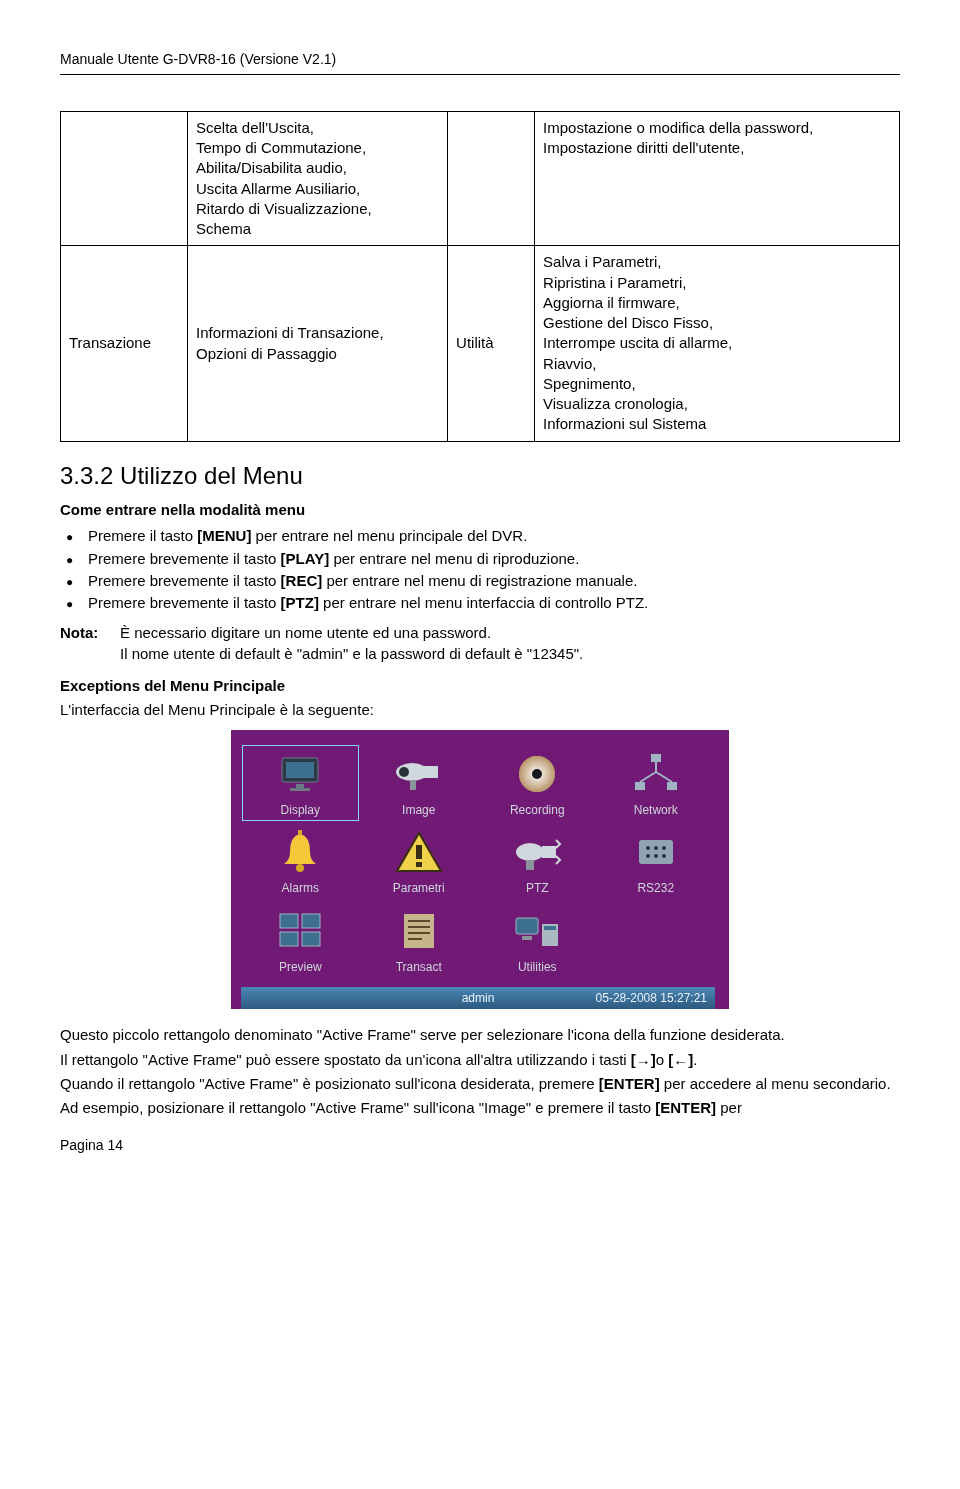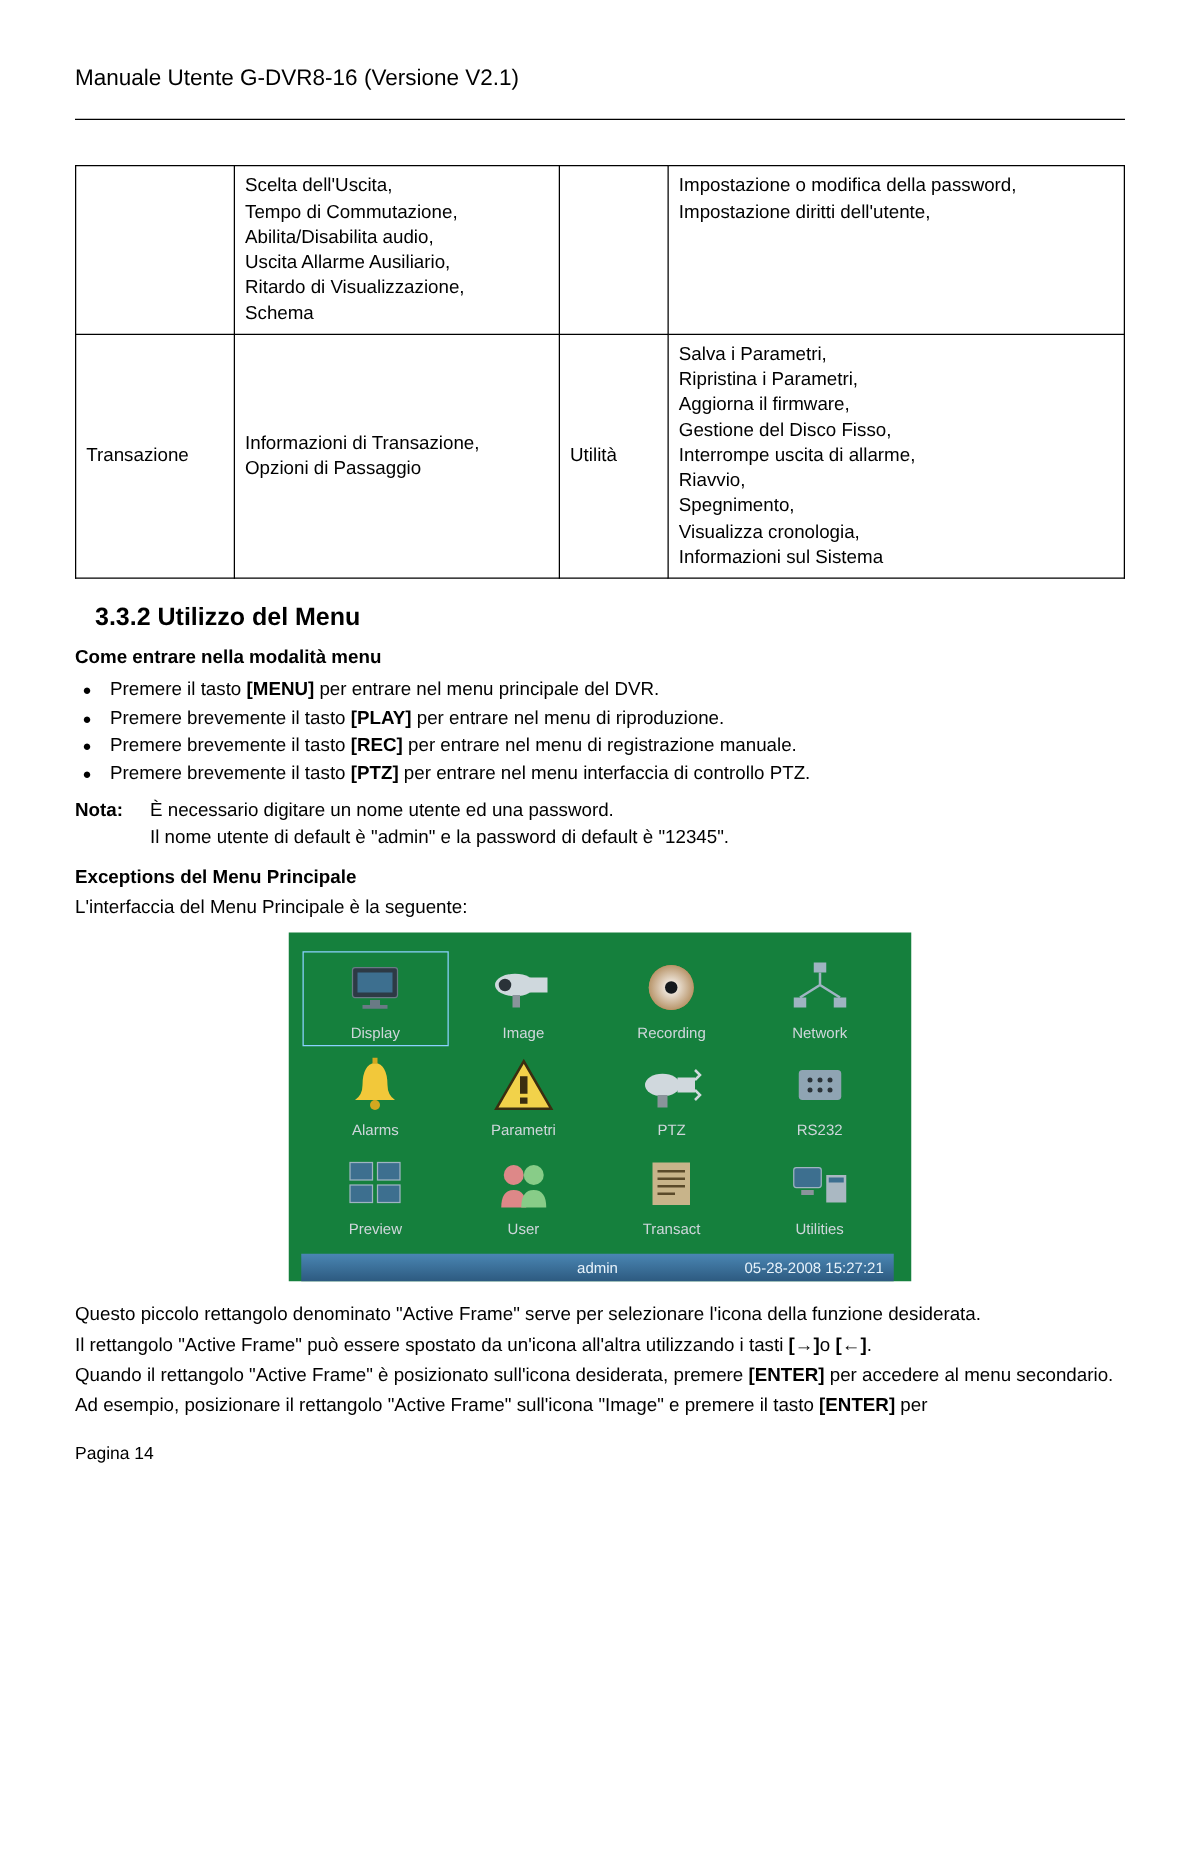--- a/index.html
+++ b/index.html
@@ -5,43 +5,43 @@
   body {
     font-family: Arial, Helvetica, sans-serif;
     font-size: 15px;
     color: #000;
     margin: 0;
     padding: 50px 60px 30px 60px;
     width: 840px;
     line-height: 1.35;
   }
   .doc-header {
-    font-size: 18px;
+    font-size: 14px;
     border-bottom: 1px solid #000;
-    padding-bottom: 21px;
+    padding-bottom: 5px;
     margin-bottom: 26px;
   }
   table.feat {
     border-collapse: collapse;
     width: 100%;
     margin-bottom: 18px;
     margin-top: 36px;
   }
   table.feat td {
     border: 1px solid #000;
     padding: 6px 8px;
     vertical-align: top;
     font-size: 15px;
   }
   table.feat td.label-col { width: 110px; font-size: 15px; }
   table.feat td.mid-col { width: 70px; }
   .h2 {
-    font-weight: bold;
-    font-size: 20px;
-    margin: 14px 0 8px 16px;
+    font-weight: normal;
+    font-size: 24px;
+    margin: 14px 0 8px 0;
   }
   .bold { font-weight: bold; }
   ul.bullets {
     list-style: none;
     padding-left: 28px;
     margin: 6px 0 10px 0;
   }
   ul.bullets li::before {
     content: "\25CF";
     font-size: 12px;
@@ -50,21 +50,21 @@
     margin-left: -22px;
   }
   ul.bullets li { margin: 2px 0; }
   .nota-row { display: flex; margin: 8px 0 12px 0; justify-content: flex-end; }
   .nota-label { font-weight: bold; width: 60px; flex: 0 0 60px; }
   .nota-body { flex: 1; }
   .screen-wrap { text-align: center; margin: 10px 0 14px 0; }
   .dvr-screen {
     display: inline-block;
     width: 498px;
-    background: #15803d;
+    background: #701a75;
     padding: 14px 14px 0 10px;
     box-sizing: border-box;
   }
   .dvr-grid {
     display: grid;
     grid-template-columns: repeat(4, 1fr);
     gap: 0;
   }
   .dvr-cell {
     text-align: center;
@@ -265,31 +265,20 @@
               <rect x="4" y="4" width="18" height="14" fill="#3d6f8f" stroke="#9fb4c2"></rect>
               <rect x="26" y="4" width="18" height="14" fill="#3d6f8f" stroke="#9fb4c2"></rect>
               <rect x="4" y="22" width="18" height="14" fill="#3d6f8f" stroke="#9fb4c2"></rect>
               <rect x="26" y="22" width="18" height="14" fill="#3d6f8f" stroke="#9fb4c2"></rect>
             </svg>
           </div>
           <div class="dvr-text">Preview</div>
         </div>
         <div class="dvr-cell">
           <div class="dvr-icon">
-            <svg width="48" height="42" viewBox="0 0 48 42">
-              <circle cx="16" cy="14" r="8" fill="#d88"></circle>
-              <circle cx="32" cy="14" r="8" fill="#8c8"></circle>
-              <path d="M6 40 Q6 26 16 26 Q26 26 26 40 Z" fill="#d88"></path>
-              <path d="M22 40 Q22 26 32 26 Q42 26 42 40 Z" fill="#8c8"></path>
-            </svg>
-          </div>
-          <div class="dvr-text">User</div>
-        </div>
-        <div class="dvr-cell">
-          <div class="dvr-icon">
             <svg width="46" height="42" viewBox="0 0 46 42">
               <rect x="8" y="4" width="30" height="34" fill="#c8b48a"></rect>
               <rect x="12" y="10" width="22" height="2" fill="#5a4a2a"></rect>
               <rect x="12" y="16" width="22" height="2" fill="#5a4a2a"></rect>
               <rect x="12" y="22" width="22" height="2" fill="#5a4a2a"></rect>
               <rect x="12" y="28" width="14" height="2" fill="#5a4a2a"></rect>
             </svg>
           </div>
           <div class="dvr-text">Transact</div>
         </div>

